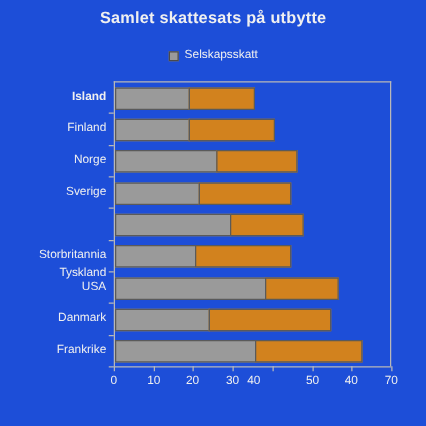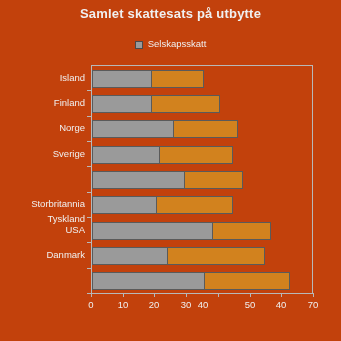--- a/index.html
+++ b/index.html
@@ -11,21 +11,21 @@
     width: 341px;
     height: 341px;
     font-family: "Liberation Sans", sans-serif;
     color: #e8e8e8;
     overflow: hidden;
   }
   #chart-root {
     position: relative;
     width: 341px;
     height: 341px;
-    background: #c2410c;
+    background: #1d4ed8;
   }
   .chart-title {
     position: absolute;
     top: 6px;
     left: 0;
     width: 341px;
     text-align: center;
     font-size: 13px;
     font-weight: bold;
     color: #f0f0f0;
@@ -158,28 +158,29 @@
   <div class="chart-title">Samlet skattesats på utbytte</div>
 
   <div class="legend">
     <div class="legend-entry">
       <span class="legend-swatch swatch-selskap"></span>
       <span>Selskapsskatt</span>
     </div>
   </div>
 
   <div class="cat-labels-layer" id="cat-labels">
-      <div class="cat-label-item" style="top: 4px;">Island</div>
+      <div class="cat-label-item" style="top: 4px; font-weight: bold;">Island</div>
       <div class="cat-label-item" style="top: 29px;">Finland</div>
       <div class="cat-label-item" style="top: 54px;">Norge</div>
       <div class="cat-label-item" style="top: 80px;">Sverige</div>
       <div class="cat-label-item" style="top: 105px; margin-top: 40px;">Tyskland</div>
       <div class="cat-label-item" style="top: 130px;">Storbritannia</div>
       <div class="cat-label-item" style="top: 181px;">Danmark</div>
       <div class="cat-label-item" style="top: 156px;">USA</div>
+      <div class="cat-label-item" style="top: 206px;">Frankrike</div>
     </div>
 
   <div class="plot-area">
     <div class="bars-layer" id="bars-layer">
         <div class="bar-row" style="top: 4px;">
           <div class="seg seg-gray" style="width: 60.2571px;"></div>
           <div class="seg seg-orange" style="width: 52.6943px;"></div>
         </div>
         <div class="bar-row" style="top: 29px;">
           <div class="seg seg-gray" style="width: 60.2571px;"></div>

